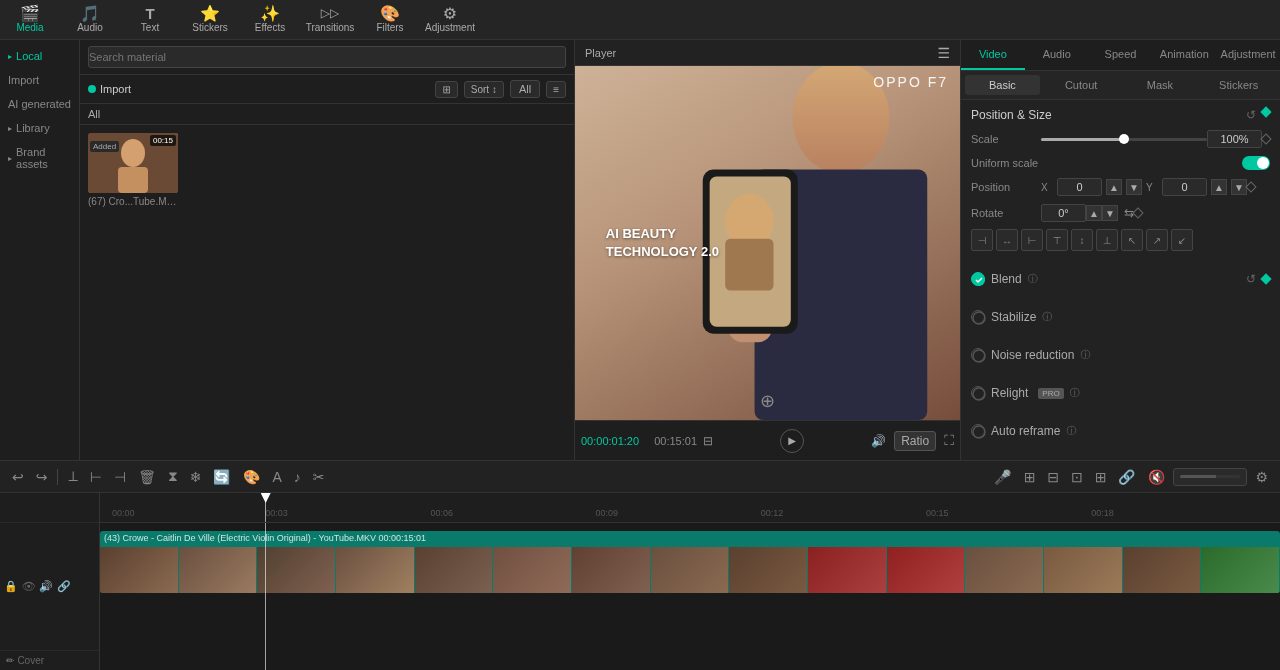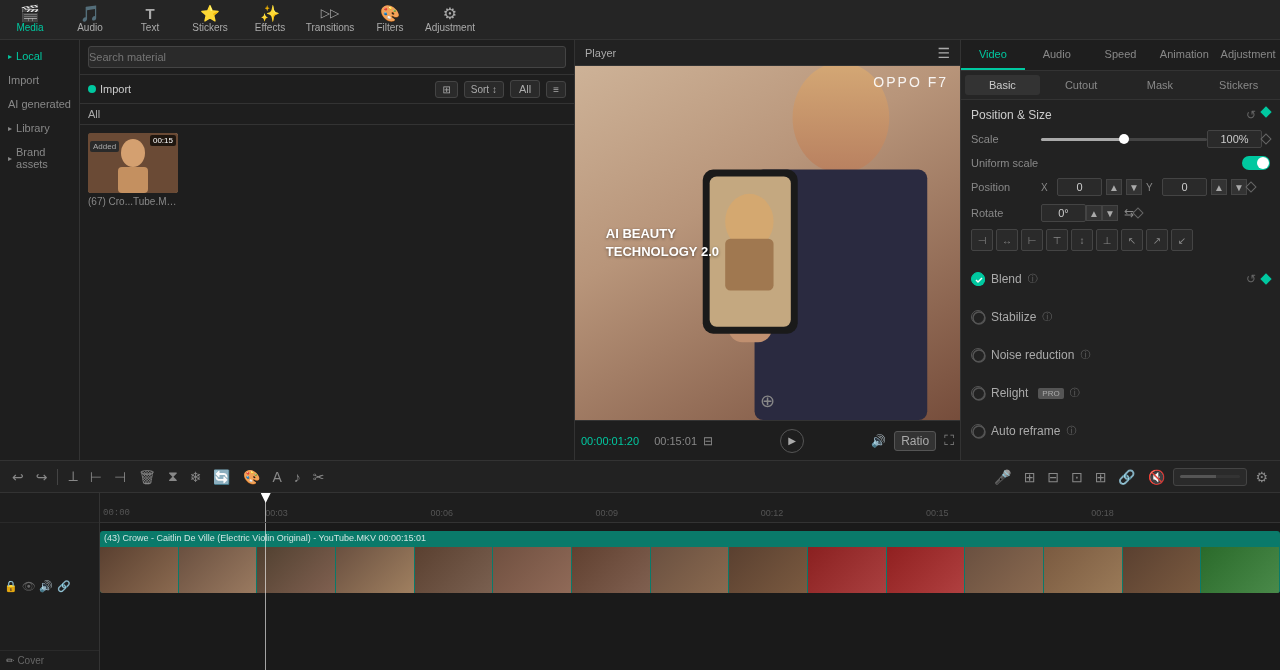--- a/index.html
+++ b/index.html
@@ -1094,21 +1094,21 @@
       </div>
       <div style="display:flex;align-items:center;padding:4px 6px;gap:3px;">
         <span style="color:#888;font-size:10px;cursor:pointer;">✏</span>
         <span class="tl-track-label">Cover</span>
       </div>
     </div>
 
     <div class="timeline-right">
 
       <div class="tl-ruler">
-        <div class="tl-ruler-mark" style="left: 3px; font-family: Liberation Mono, monospace;">00:00</div>
+        <div class="tl-ruler-mark" style="left: 12px;">00:00</div>
         <div class="tl-ruler-mark" style="left: 14%;">00:03</div>
         <div class="tl-ruler-mark" style="left: 28%;">00:06</div>
         <div class="tl-ruler-mark" style="left: 42%;">00:09</div>
         <div class="tl-ruler-mark" style="left: 56%;">00:12</div>
         <div class="tl-ruler-mark" style="left: 70%;">00:15</div>
         <div class="tl-ruler-mark" style="left: 84%;">00:18</div>
 
         <div class="tl-playhead" style="left:14%;">
           <div class="tl-playhead-head"></div>
         </div>

